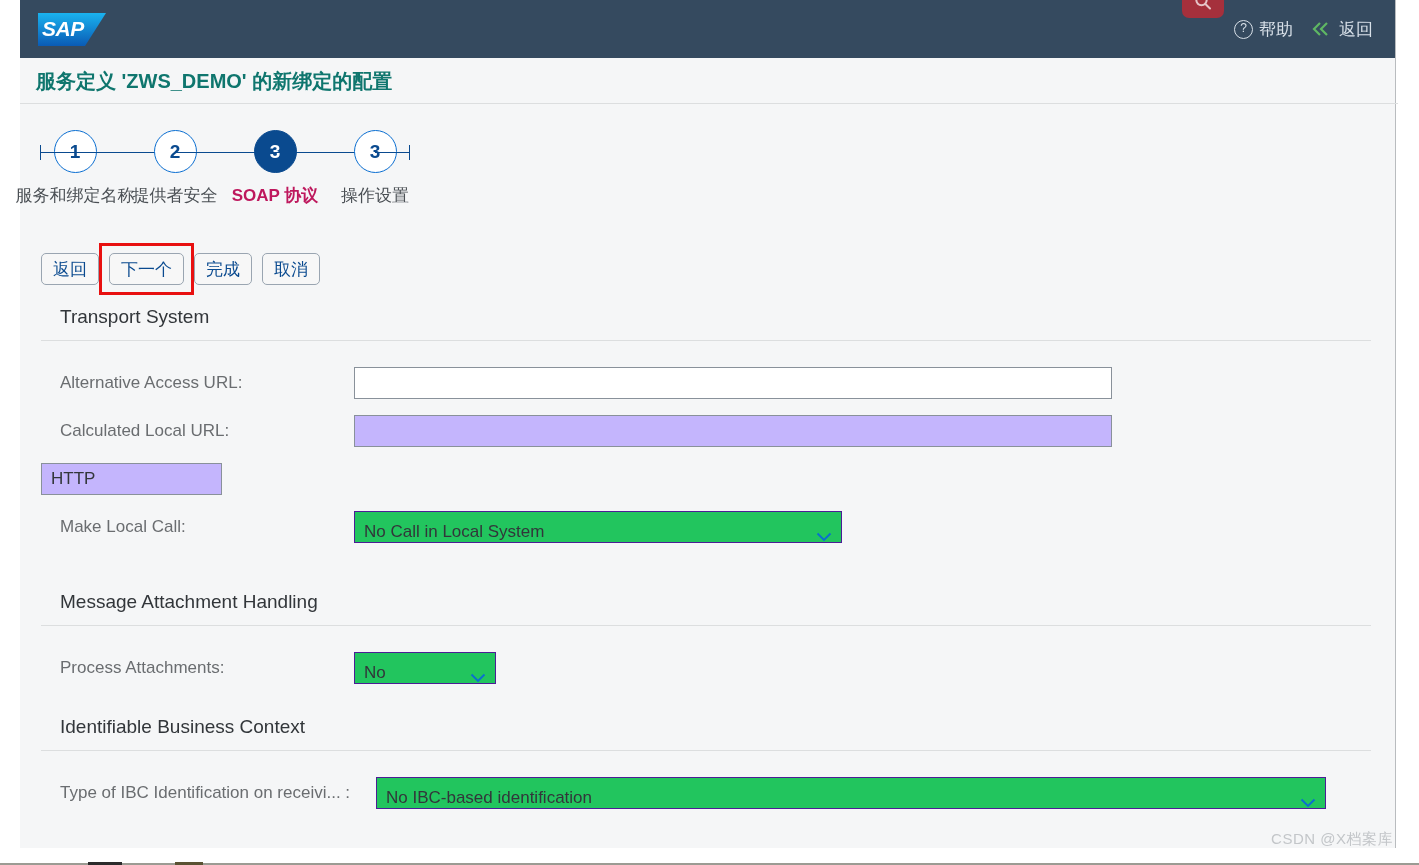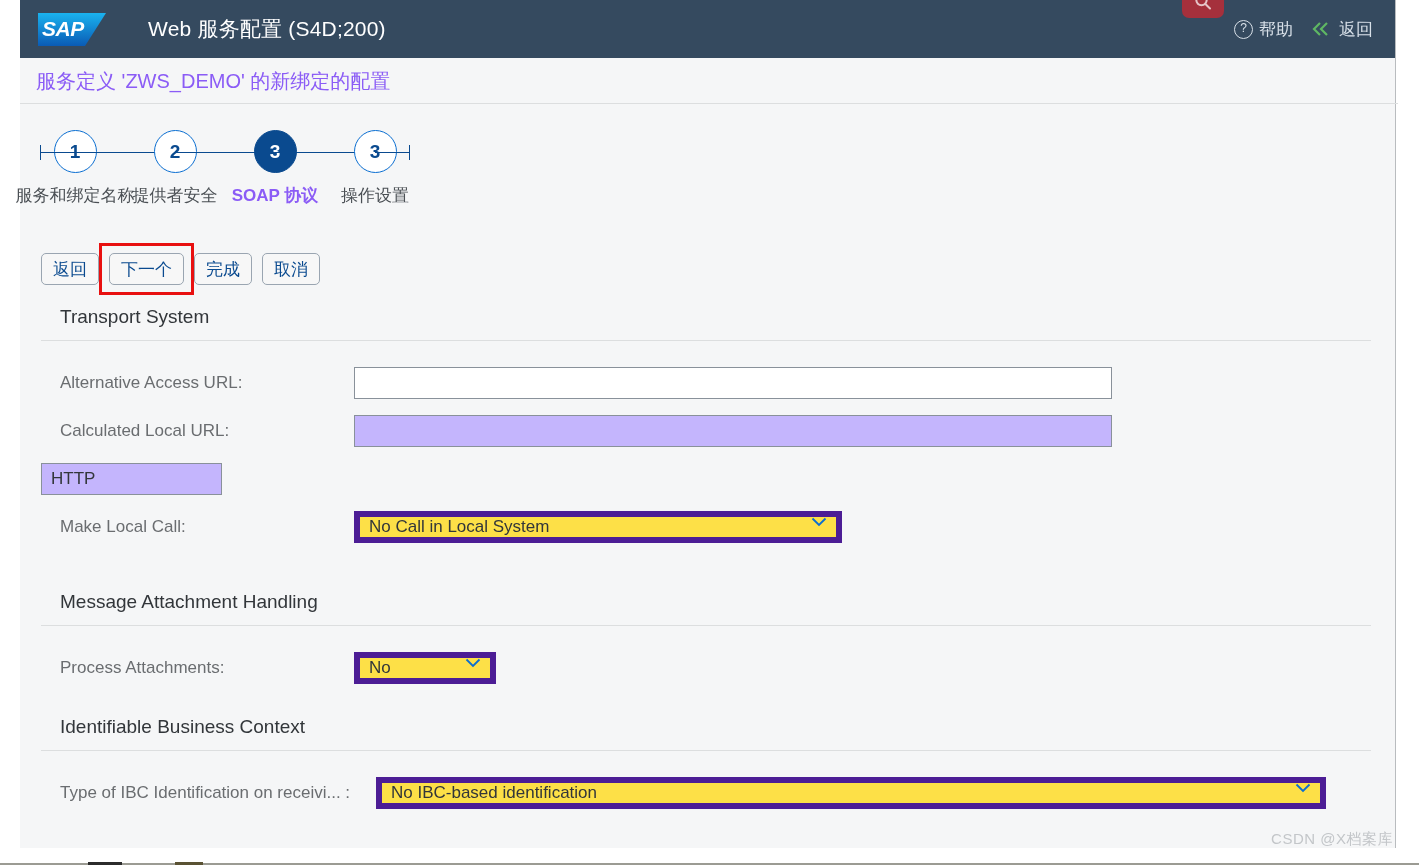--- a/index.html
+++ b/index.html
@@ -139,22 +139,22 @@
     width: 1375px;
     height: 46px;
     background: #f5f6f7;
     display: flex;
     align-items: center;
     box-sizing: border-box;
   }
   .subtitle-text {
     margin-left: 16px;
     font-size: 20px;
-    color: #8b5cf6;
-    font-weight: 400;
+    color: #0f766e;
+    font-weight: 700;
     white-space: nowrap;
   }
   .subtitle-rule {
     position: absolute;
     left: 20px;
     top: 103px;
     width: 1378px;
     height: 1px;
     background: #dcdedf;
   }
@@ -220,21 +220,21 @@
     border-color: #0a4a8f;
     color: #ffffff;
   }
   .wz-label {
     margin-top: 11px;
     font-size: 17px;
     color: #4a4f54;
     white-space: nowrap;
   }
   .wz-step.active .wz-label {
-    color: #8b5cf6;
+    color: #be185d;
     font-weight: 700;
   }
 
   
   .toolbar {
     position: absolute;
     left: 41px;
     top: 253px;
     display: flex;
     align-items: center;
@@ -319,27 +319,27 @@
     box-sizing: border-box;
     font-family: "Liberation Sans", sans-serif;
     outline: none;
   }
   .inp.ro {
     background: #c4b5fd;
     color: #32363a;
   }
   .sel {
     height: 32px;
-    border: 6px solid #4c1d95;
-    background: #fde047;
+    border: 1px solid #4c1d95;
+    background: #22c55e;
     font-size: 17px;
     color: #32363a;
     padding: 0 9px;
     display: flex;
-    align-items: flex-start;
+    align-items: flex-end;
     justify-content: space-between;
     box-sizing: border-box;
     cursor: pointer;
   }
   .chev {
     margin-left: 10px;
     flex: 0 0 auto;
     display: inline-flex;
   }
 
@@ -384,21 +384,20 @@
           <linearGradient id="sapgrad" x1="0" y1="0" x2="0" y2="1">
             <stop offset="0%" stop-color="#1ab3ef"></stop>
             <stop offset="100%" stop-color="#0a5bb5"></stop>
           </linearGradient>
         </defs>
         <polygon points="0,0 68,0 47,33 0,33" fill="url(#sapgrad)"></polygon>
       </svg>
       <span class="logo-text">SAP</span>
     </div>
 
-    <div class="header-title">Web 服务配置 (S4D;200)</div>
 
     <div class="header-right">
       <div class="header-action">
         <span class="hdr-icon qmark">?</span>
         <span>帮助</span>
       </div>
       <div class="header-action">
         <span class="hdr-icon">
           <svg width="22" height="16" viewBox="0 0 22 16">
             <polyline points="9,2 3,8 9,14" fill="none" stroke="#5fb763" stroke-width="2.2"></polyline>

